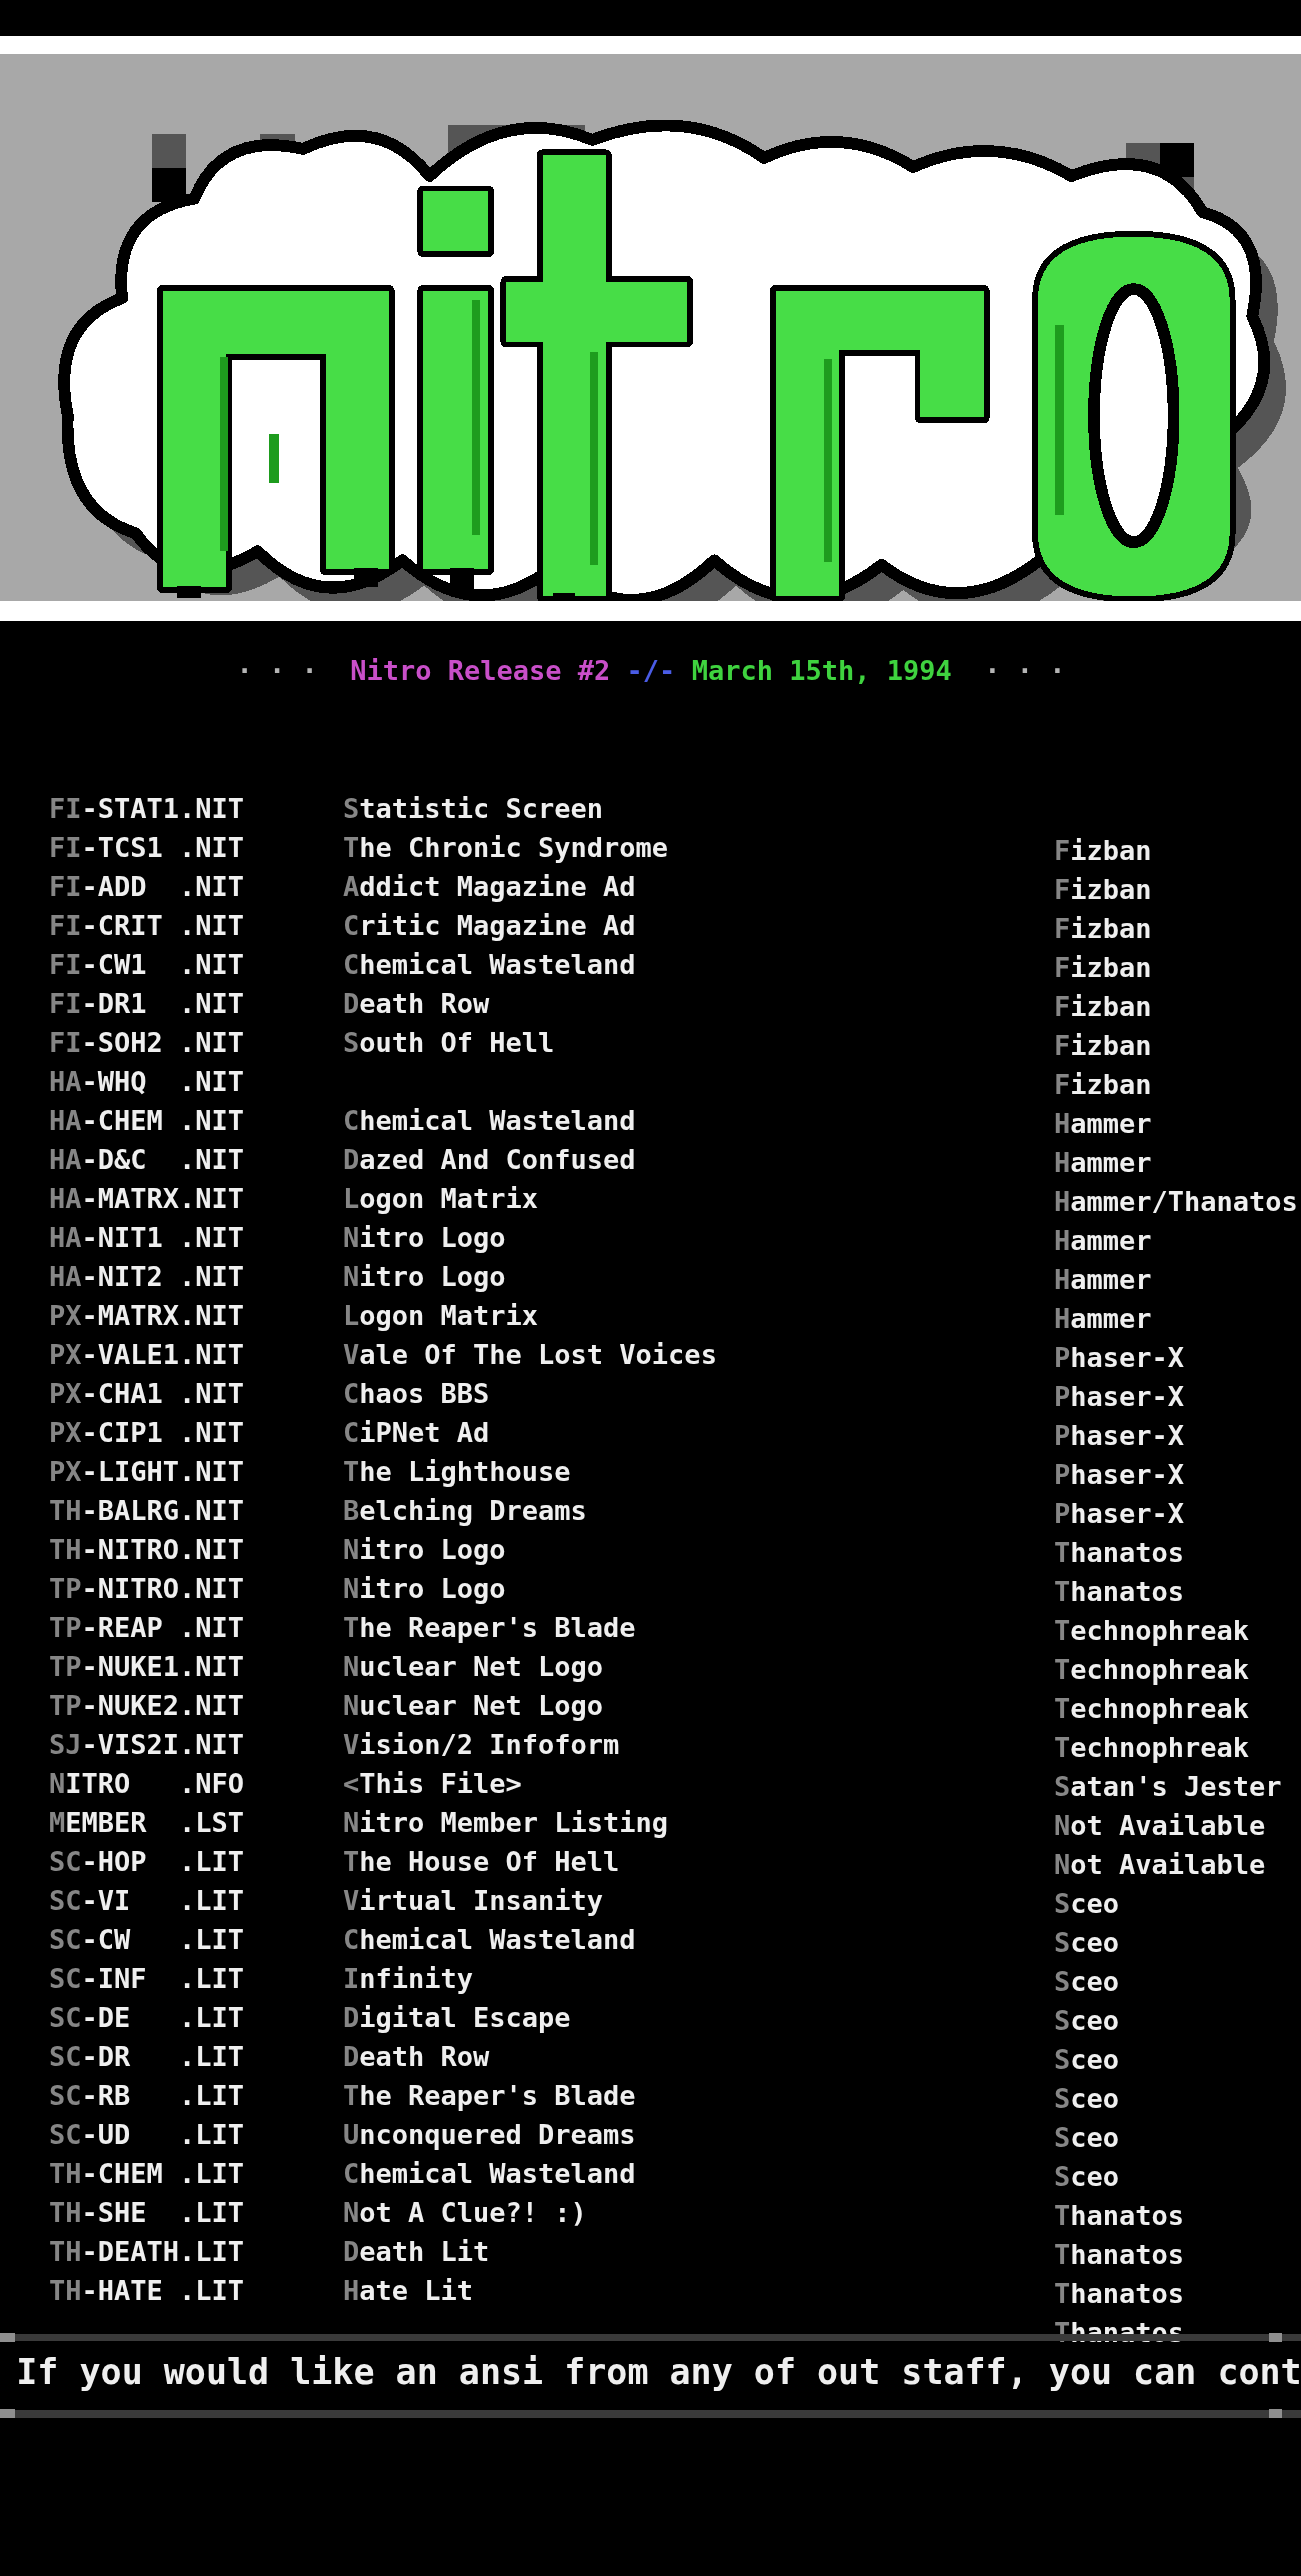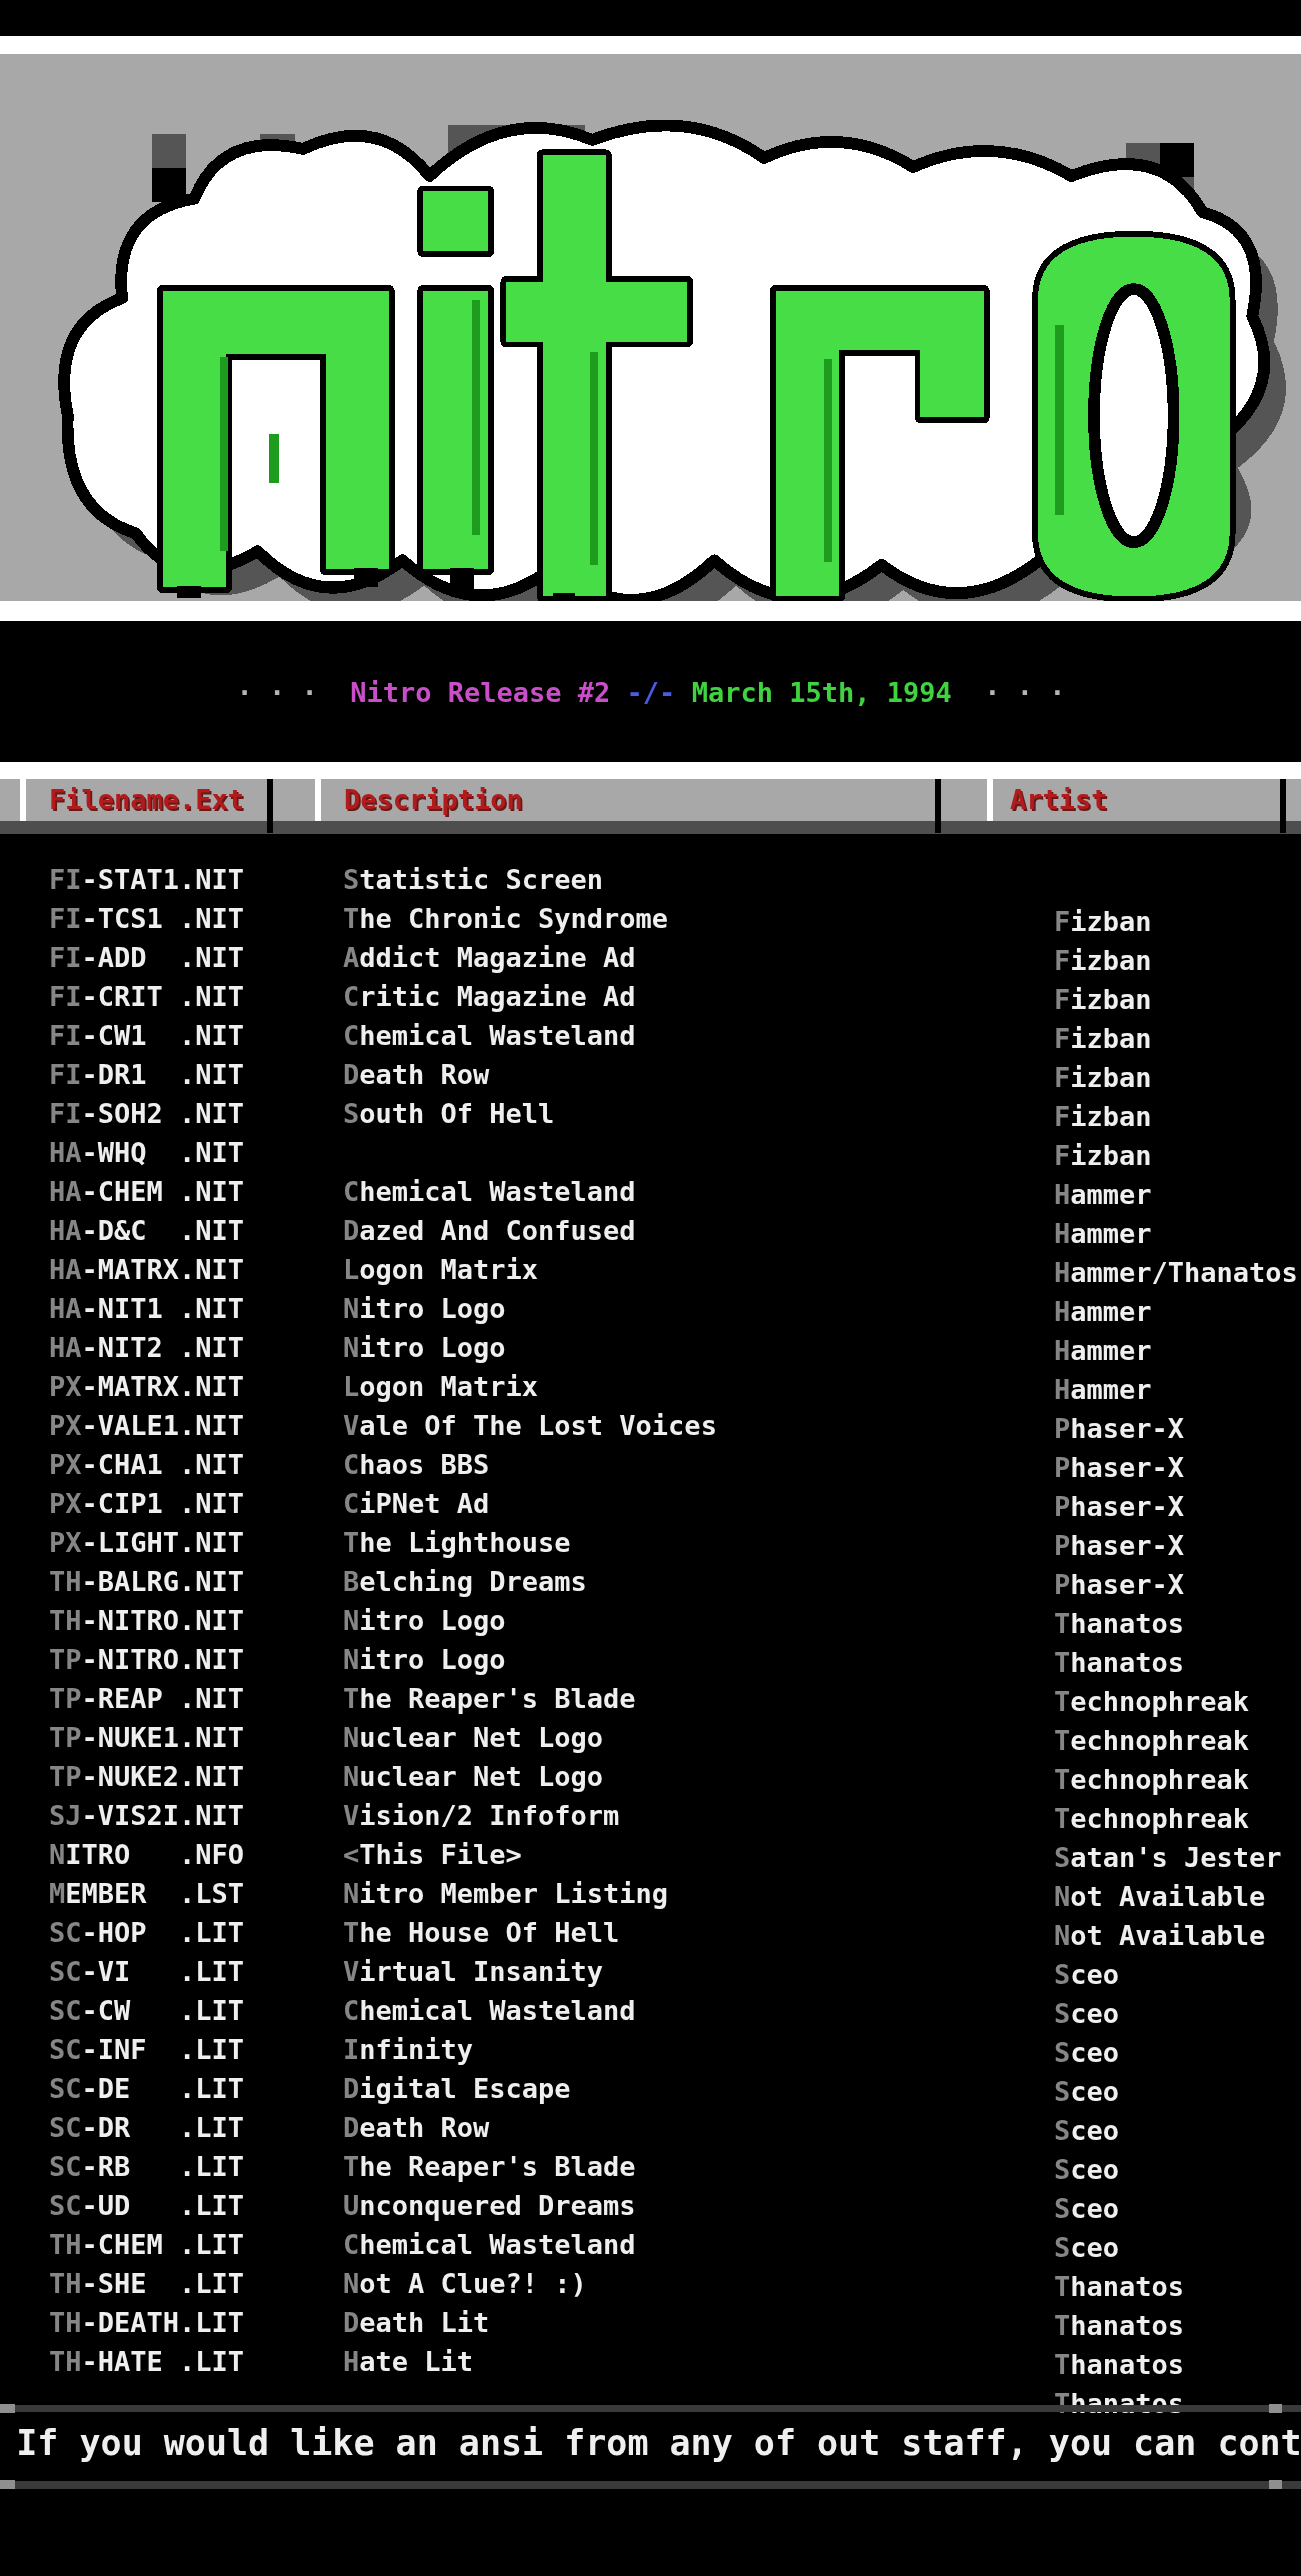--- a/index.html
+++ b/index.html
@@ -12,21 +12,21 @@
   
   .bar-black-top{height:36px;background:var(--black);}
   .bar-white{height:18px;background:var(--white);}
   .bar-white2{height:20px;background:var(--white);}
 
   
   .logo-panel{height:547px;background:var(--silver);position:relative;}
   .logo-panel svg{display:block;width:1302px;height:547px;}
 
   
-  .title-zone{height:141px;background:var(--black);box-sizing:border-box;padding-top:52px;}
+  .title-zone{height:141px;background:var(--black);box-sizing:border-box;padding-top:30px;}
   .title-line{height:39px;line-height:39px;font-size:27px;font-weight:bold;text-align:center;white-space:pre;}
 
   
   .hdr{position:relative;height:71px;background:var(--black);}
   .hdr-white{position:absolute;left:0;top:0;width:100%;height:17px;background:var(--white);}
   .hdr-silver{position:absolute;left:0;top:17px;width:100%;height:42px;background:var(--silver);}
   .hdr-shadow{position:absolute;left:0;top:59px;width:100%;height:12.7px;background:var(--shadow);}
   .hdr-label{position:absolute;top:17px;height:42px;line-height:42px;font-size:27px;font-weight:bold;
              color:var(--header_red);text-shadow:1.8px 1.8px 0 rgba(90,0,0,.85);white-space:pre;}
   .hl-file{left:49px;} .hl-desc{left:344px;} .hl-art{left:1010px;}
@@ -120,34 +120,20 @@
       </g>
     </svg>
   </div>
 
   <div class="bar-white2"></div>
 
   <div class="title-zone">
     <div class="title-line" id="title-line"><span style="color: var(--title_dim);">· · ·  </span><span style="color: var(--title_magenta);">Nitro Release #2</span><span style="color: var(--title_dim);"> </span><span style="color: var(--title_blue);">-/-</span><span style="color: var(--title_dim);"> </span><span style="color: var(--title_green);">March 15th, 1994</span><span style="color: var(--title_dim);">  · · ·</span></div>
   </div>
 
-  <div class="hdr">
-    <div class="hdr-white"></div>
-    <div class="hdr-silver"></div>
-    <div class="hdr-shadow"></div>
-    <div class="hdr-stripe hs1"></div>
-    <div class="hdr-stripe hs2"></div>
-    <div class="hdr-stripe hs3"></div>
-    <div class="hdr-div hd1"></div>
-    <div class="hdr-div hd2"></div>
-    <div class="hdr-div hd3"></div>
-    <div class="hdr-label hl-file">Filename.Ext</div>
-    <div class="hdr-label hl-desc">Description</div>
-    <div class="hdr-label hl-art">Artist</div>
-  </div>
 
   <div class="rows-zone" id="rows">
       <div class="row">
         <span class="cell c-file"><span class="dim">FI</span><span class="lit">-STAT1.NIT</span></span>
         <span class="cell c-desc"><span class="dim">S</span><span class="lit">tatistic Screen</span></span>
         <span class="cell c-art"><span class="dim">F</span><span class="lit">izban</span></span>
       </div>
       <div class="row">
         <span class="cell c-file"><span class="dim">FI</span><span class="lit">-TCS1 .NIT</span></span>
         <span class="cell c-desc"><span class="dim">T</span><span class="lit">he Chronic Syndrome</span></span>

